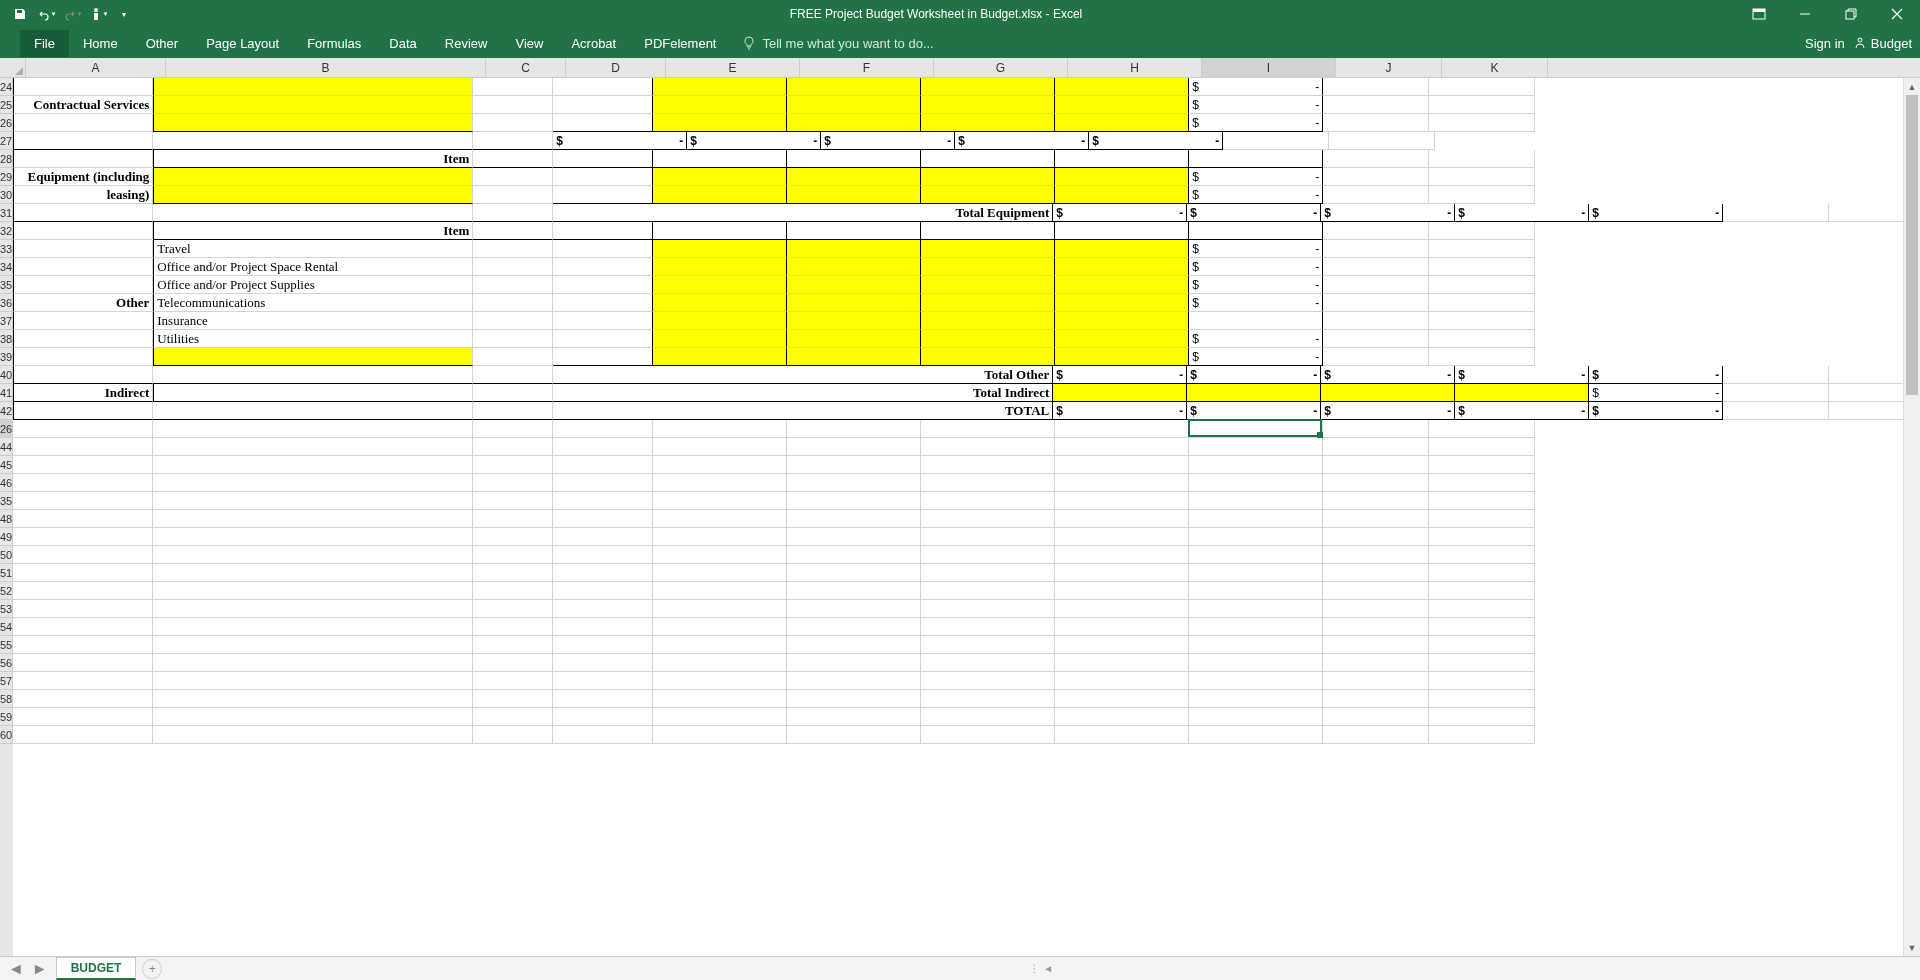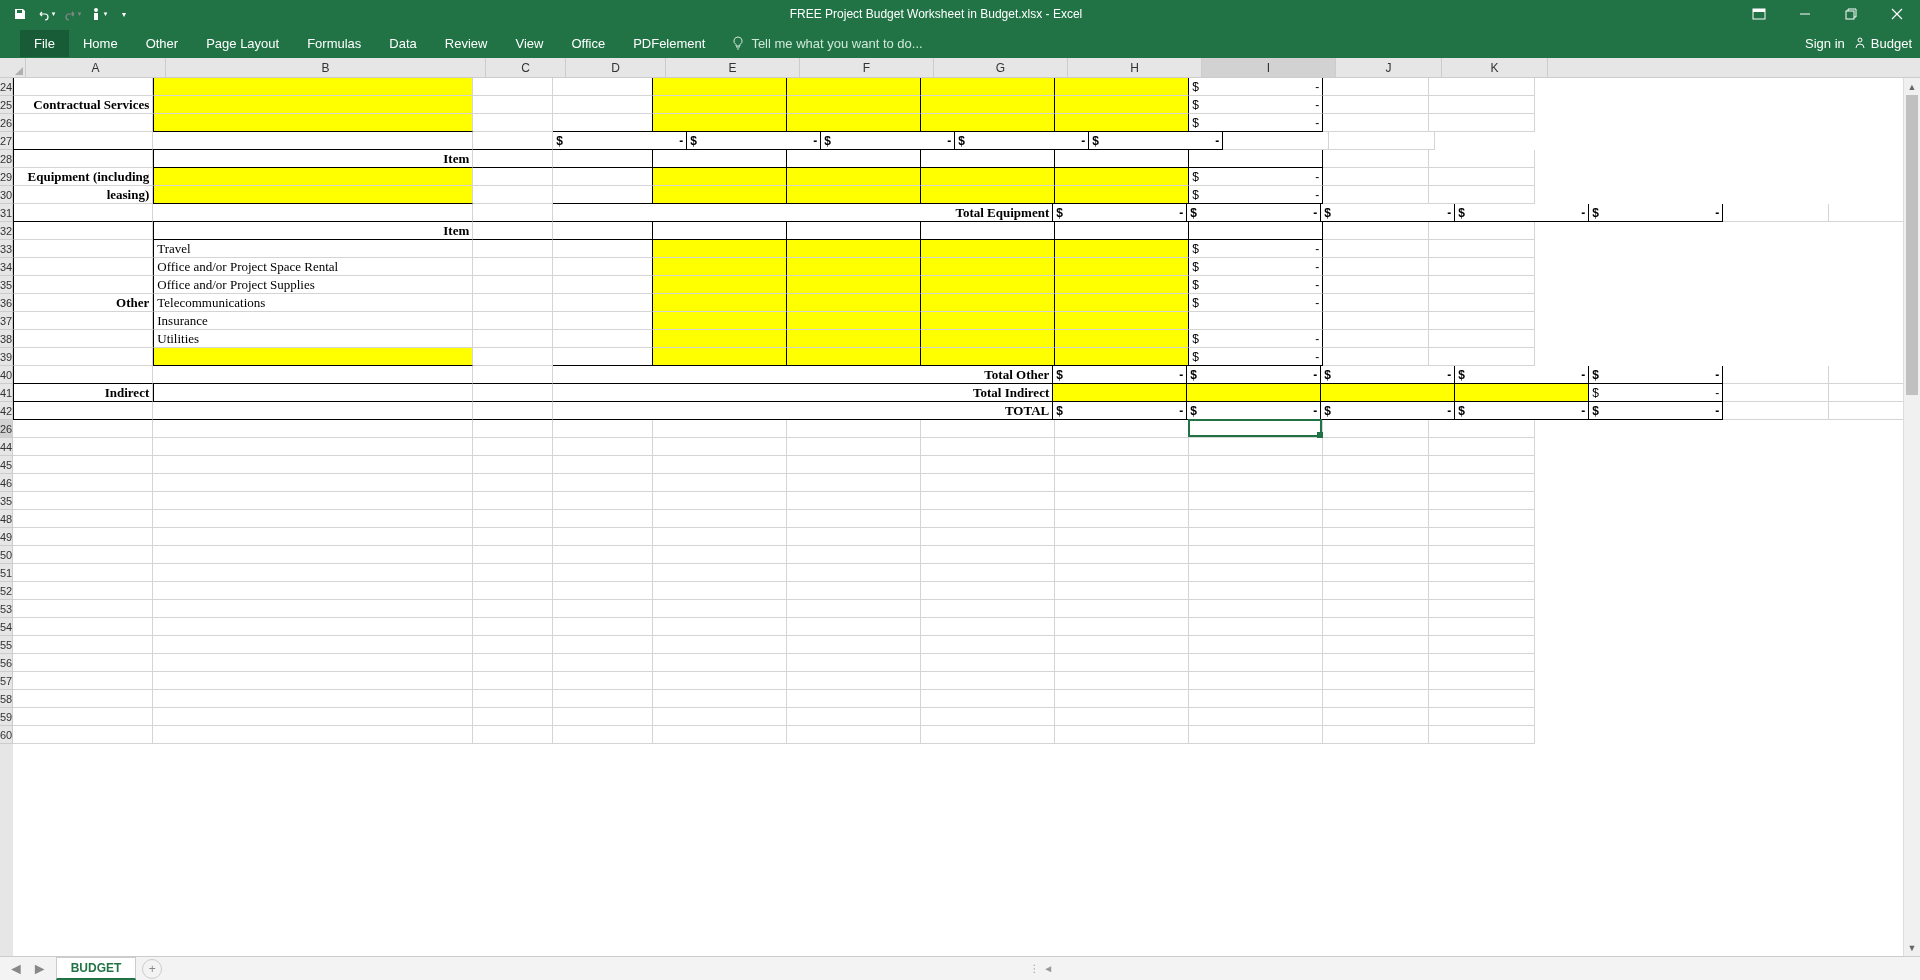--- a/index.html
+++ b/index.html
@@ -129,21 +129,21 @@
 
 <div class="ribbon-tabs">
   <div class="tab file">File</div>
   <div class="tab">Home</div>
   <div class="tab">Other</div>
   <div class="tab">Page Layout</div>
   <div class="tab">Formulas</div>
   <div class="tab">Data</div>
   <div class="tab">Review</div>
   <div class="tab">View</div>
-  <div class="tab">Office</div>
+  <div class="tab">Acrobat</div>
   <div class="tab">PDFelement</div>
   <div class="tell-me">
     <svg viewBox="0 0 14 14">
         <path fill="none" stroke="#d0e8d8" d="M7 1a4 4 0 0 1 2 7.5V10H5V8.5A4 4 0 0 1 7 1zM5 11h4M6 13h2"></path>
       </svg>
     <span>Tell me what you want to do...</span>
   </div>
   <div class="ribbon-right">
     <span>Sign in</span>
     <div class="share-btn">

